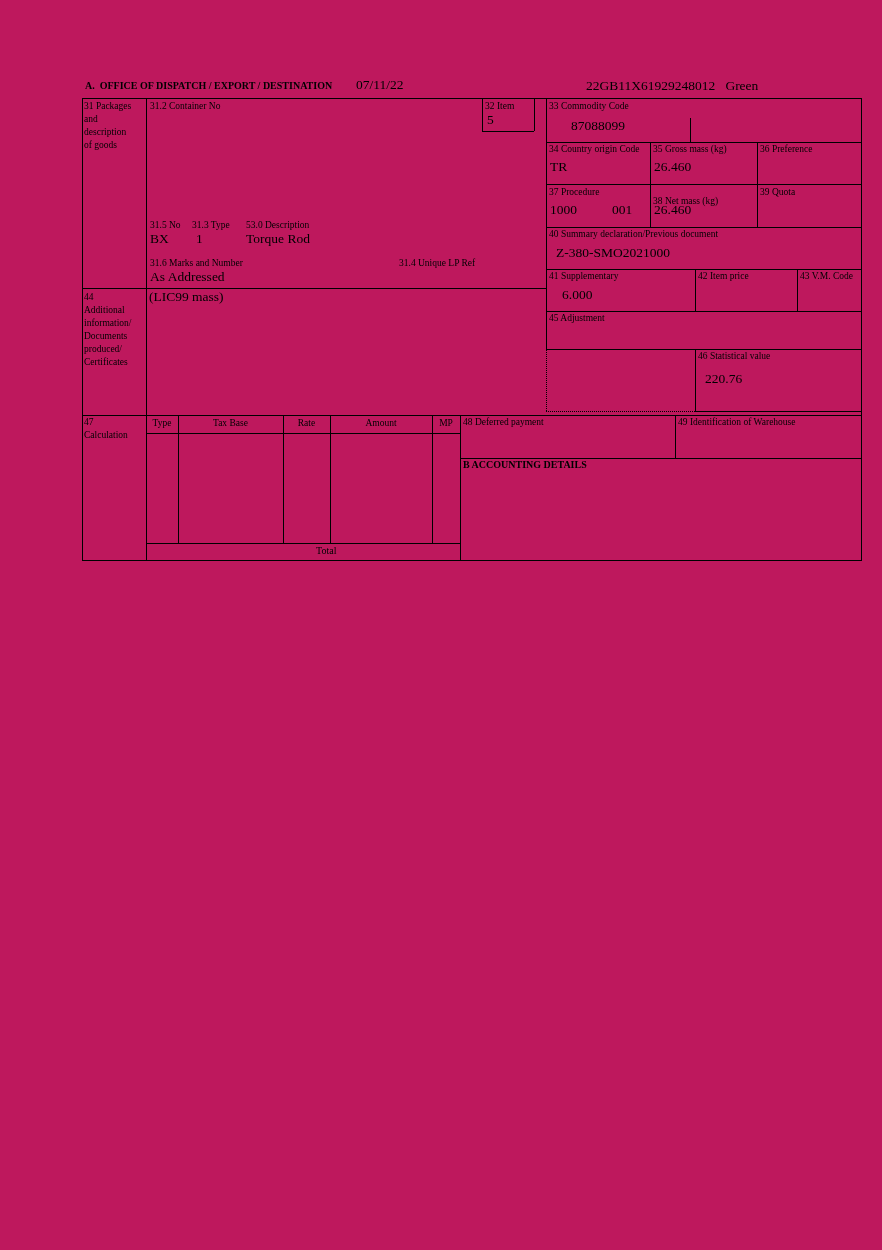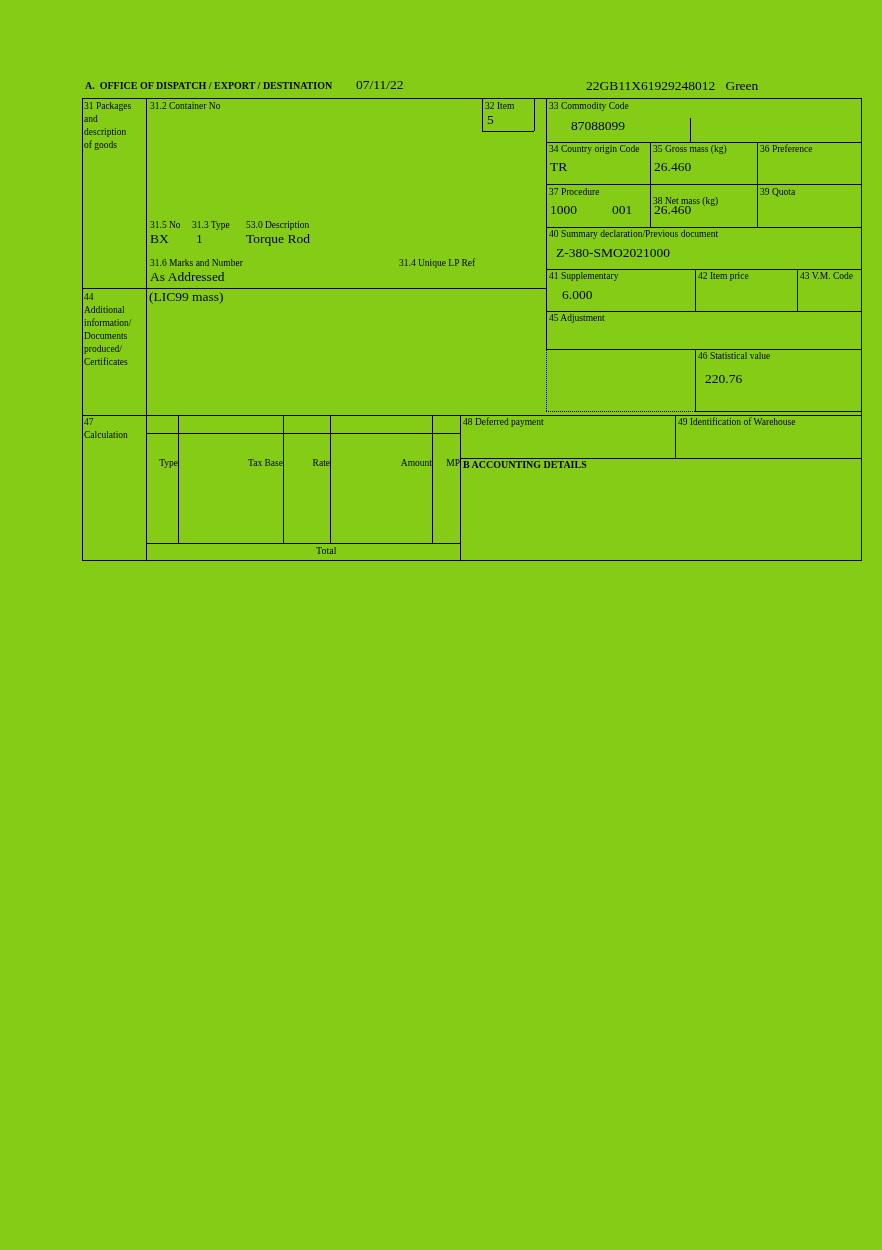--- a/index.html
+++ b/index.html
@@ -1,34 +1,34 @@
 <!DOCTYPE html>
 <html><head>
 <meta charset="utf-8">
 <style>
   html, body { margin: 0; padding: 0; background: #fff; }
   .page {
     position: relative;
     width: 882px;
     height: 1250px;
-    background: #84cc16;
+    background: #be185d;
     color: #000000;
     font-family: "Liberation Serif", "DejaVu Serif", serif;
     overflow: hidden;
   }
   .hl { position: absolute; height: 1px; background: #000; }
   .vl { position: absolute; width: 1px; background: #000; }
   .hl.dot { height: 0; background: none; border-top: 1px dotted #000; }
   .vl.dot { width: 0; background: none; border-left: 1px dotted #000; }
   .t { position: absolute; white-space: pre; }
   .lbl { font-size: 9.5px; text-align: center; }
   .val { font-size: 13.5px; }
   .side { font-size: 9.5px; white-space: pre-line; line-height: 13px; }
   .hdr { font-size: 10px; font-weight: bold; }
-  .ctr { text-align: right; margin-top: 40px; }
+  .ctr { text-align: center; }
 </style>
 </head>
 <body>
 
 <div class="page">
 
   <span class="t hdr" style="left:85px;top:80px">A.  OFFICE OF DISPATCH / EXPORT / DESTINATION</span>
   <span class="t val" style="left:356px;top:77px">07/11/22</span>
   <span class="t val" style="left:586px;top:78px">22GB11X61929248012   Green</span>
 

